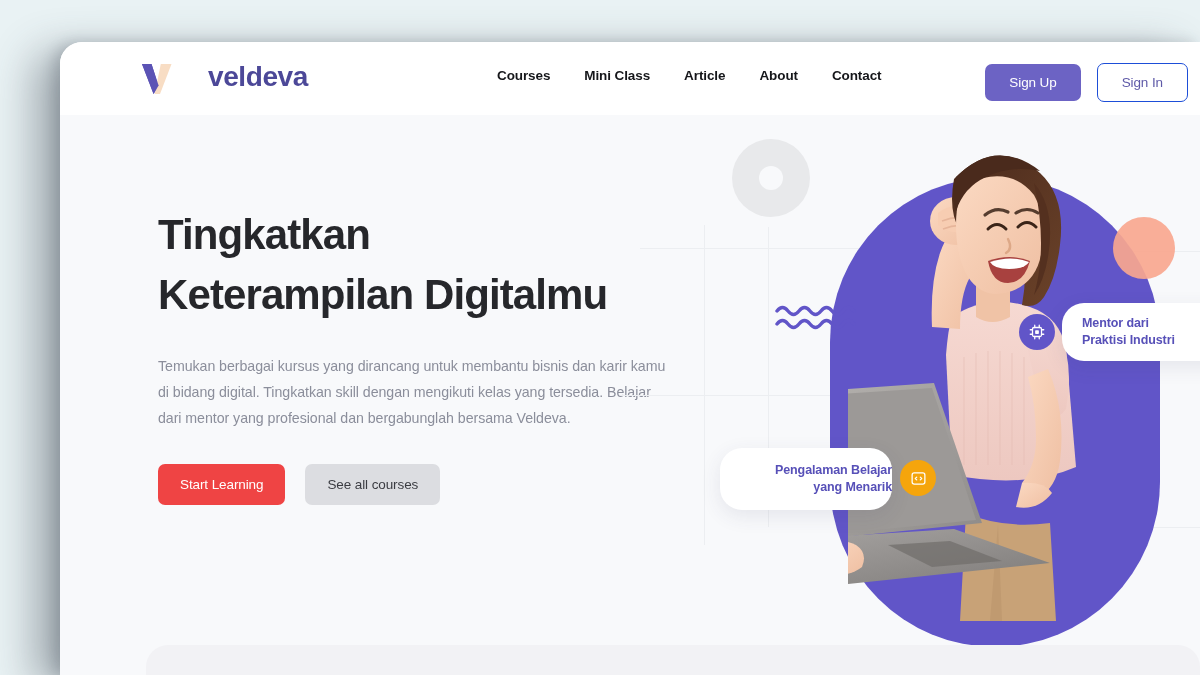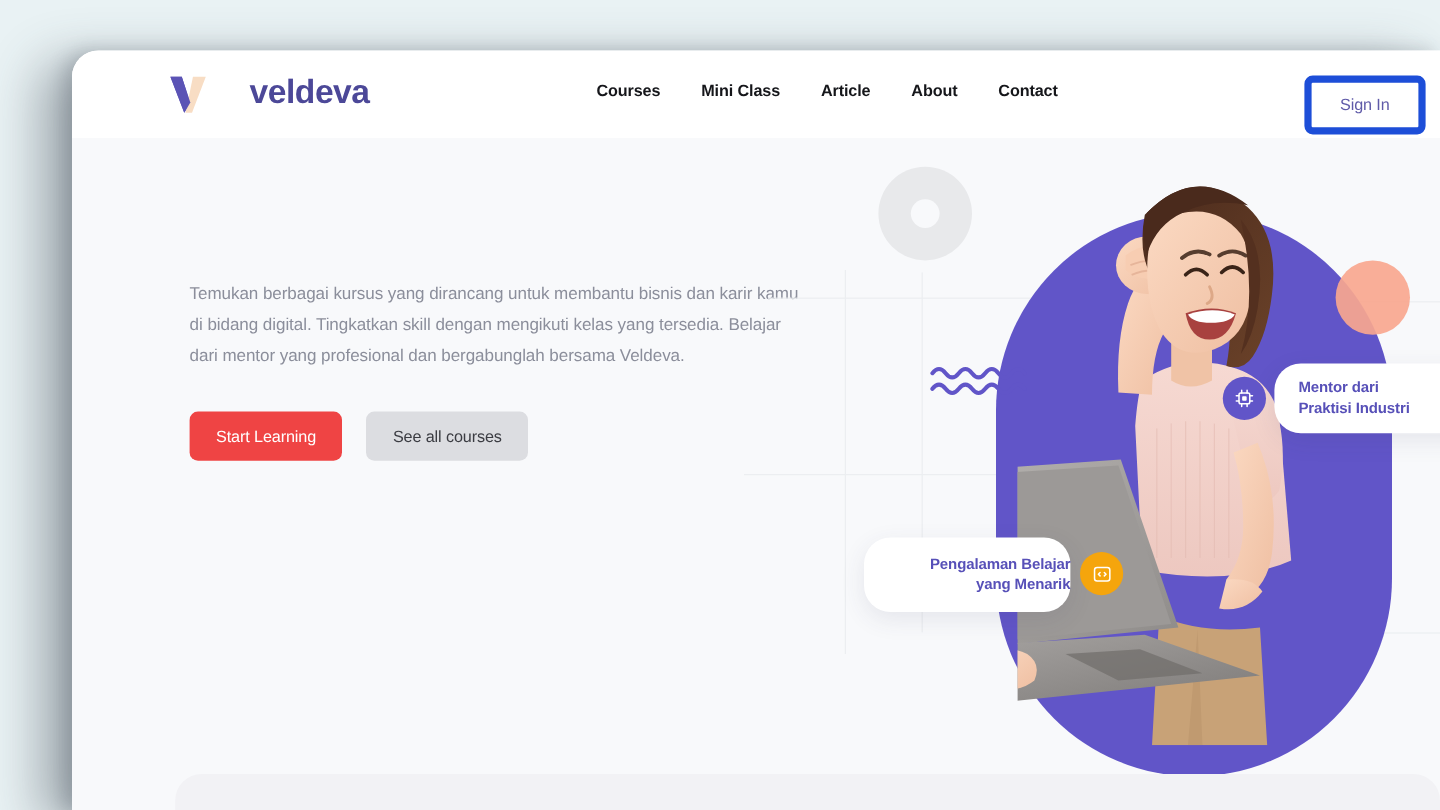--- a/index.html
+++ b/index.html
@@ -66,21 +66,21 @@
   #signup-button {
     background:#6c63c4; color:#fff;
     font-size:13.5px; font-weight:500;
     border:none; border-radius:7px;
     padding:11px 24px; cursor:pointer;
     letter-spacing:-.1px;
   }
   #signin-button {
     background:#fff; color:#5f5aa8;
     font-size:13.5px; font-weight:500;
-    border:6px solid #1d4ed8; border-radius:7px;
+    border:1px solid #1d4ed8; border-radius:7px;
     padding:11px 24px; cursor:pointer;
     letter-spacing:-.1px;
   }
 
   
   #hero {
     position:absolute; left:0; top:73px;
     width:100%; height:560px;
     background:#f8f9fb;
     overflow:hidden;
@@ -223,27 +223,32 @@
 
     <nav id="nav-links">
       <a class="nav-link">Courses</a>
       <a class="nav-link">Mini Class</a>
       <a class="nav-link">Article</a>
       <a class="nav-link">About</a>
       <a class="nav-link">Contact</a>
     </nav>
 
     <div id="auth-actions">
+      <button id="signup-button">Sign Up</button>
       <button id="signin-button">Sign In</button>
     </div>
   </header>
 
   <section id="hero">
 
     <div id="hero-copy">
+      <h1 id="hero-title">
+        <span class="line">Tingkatkan</span>
+        <span class="line">Keterampilan Digitalmu</span>
+      </h1>
       <p id="hero-desc">Temukan berbagai kursus yang dirancang untuk membantu bisnis dan karir kamu di bidang digital. Tingkatkan skill dengan mengikuti kelas yang tersedia. Belajar dari mentor yang profesional dan bergabunglah bersama Veldeva.</p>
       <div id="hero-buttons">
         <button id="start-learning-button">Start Learning</button>
         <button id="see-courses-button">See all courses</button>
       </div>
     </div>
 
     <div id="hero-visual">
 
       <div class="grid-line grid-h" style="left:20px;  top:133px; width:330px;"></div>

